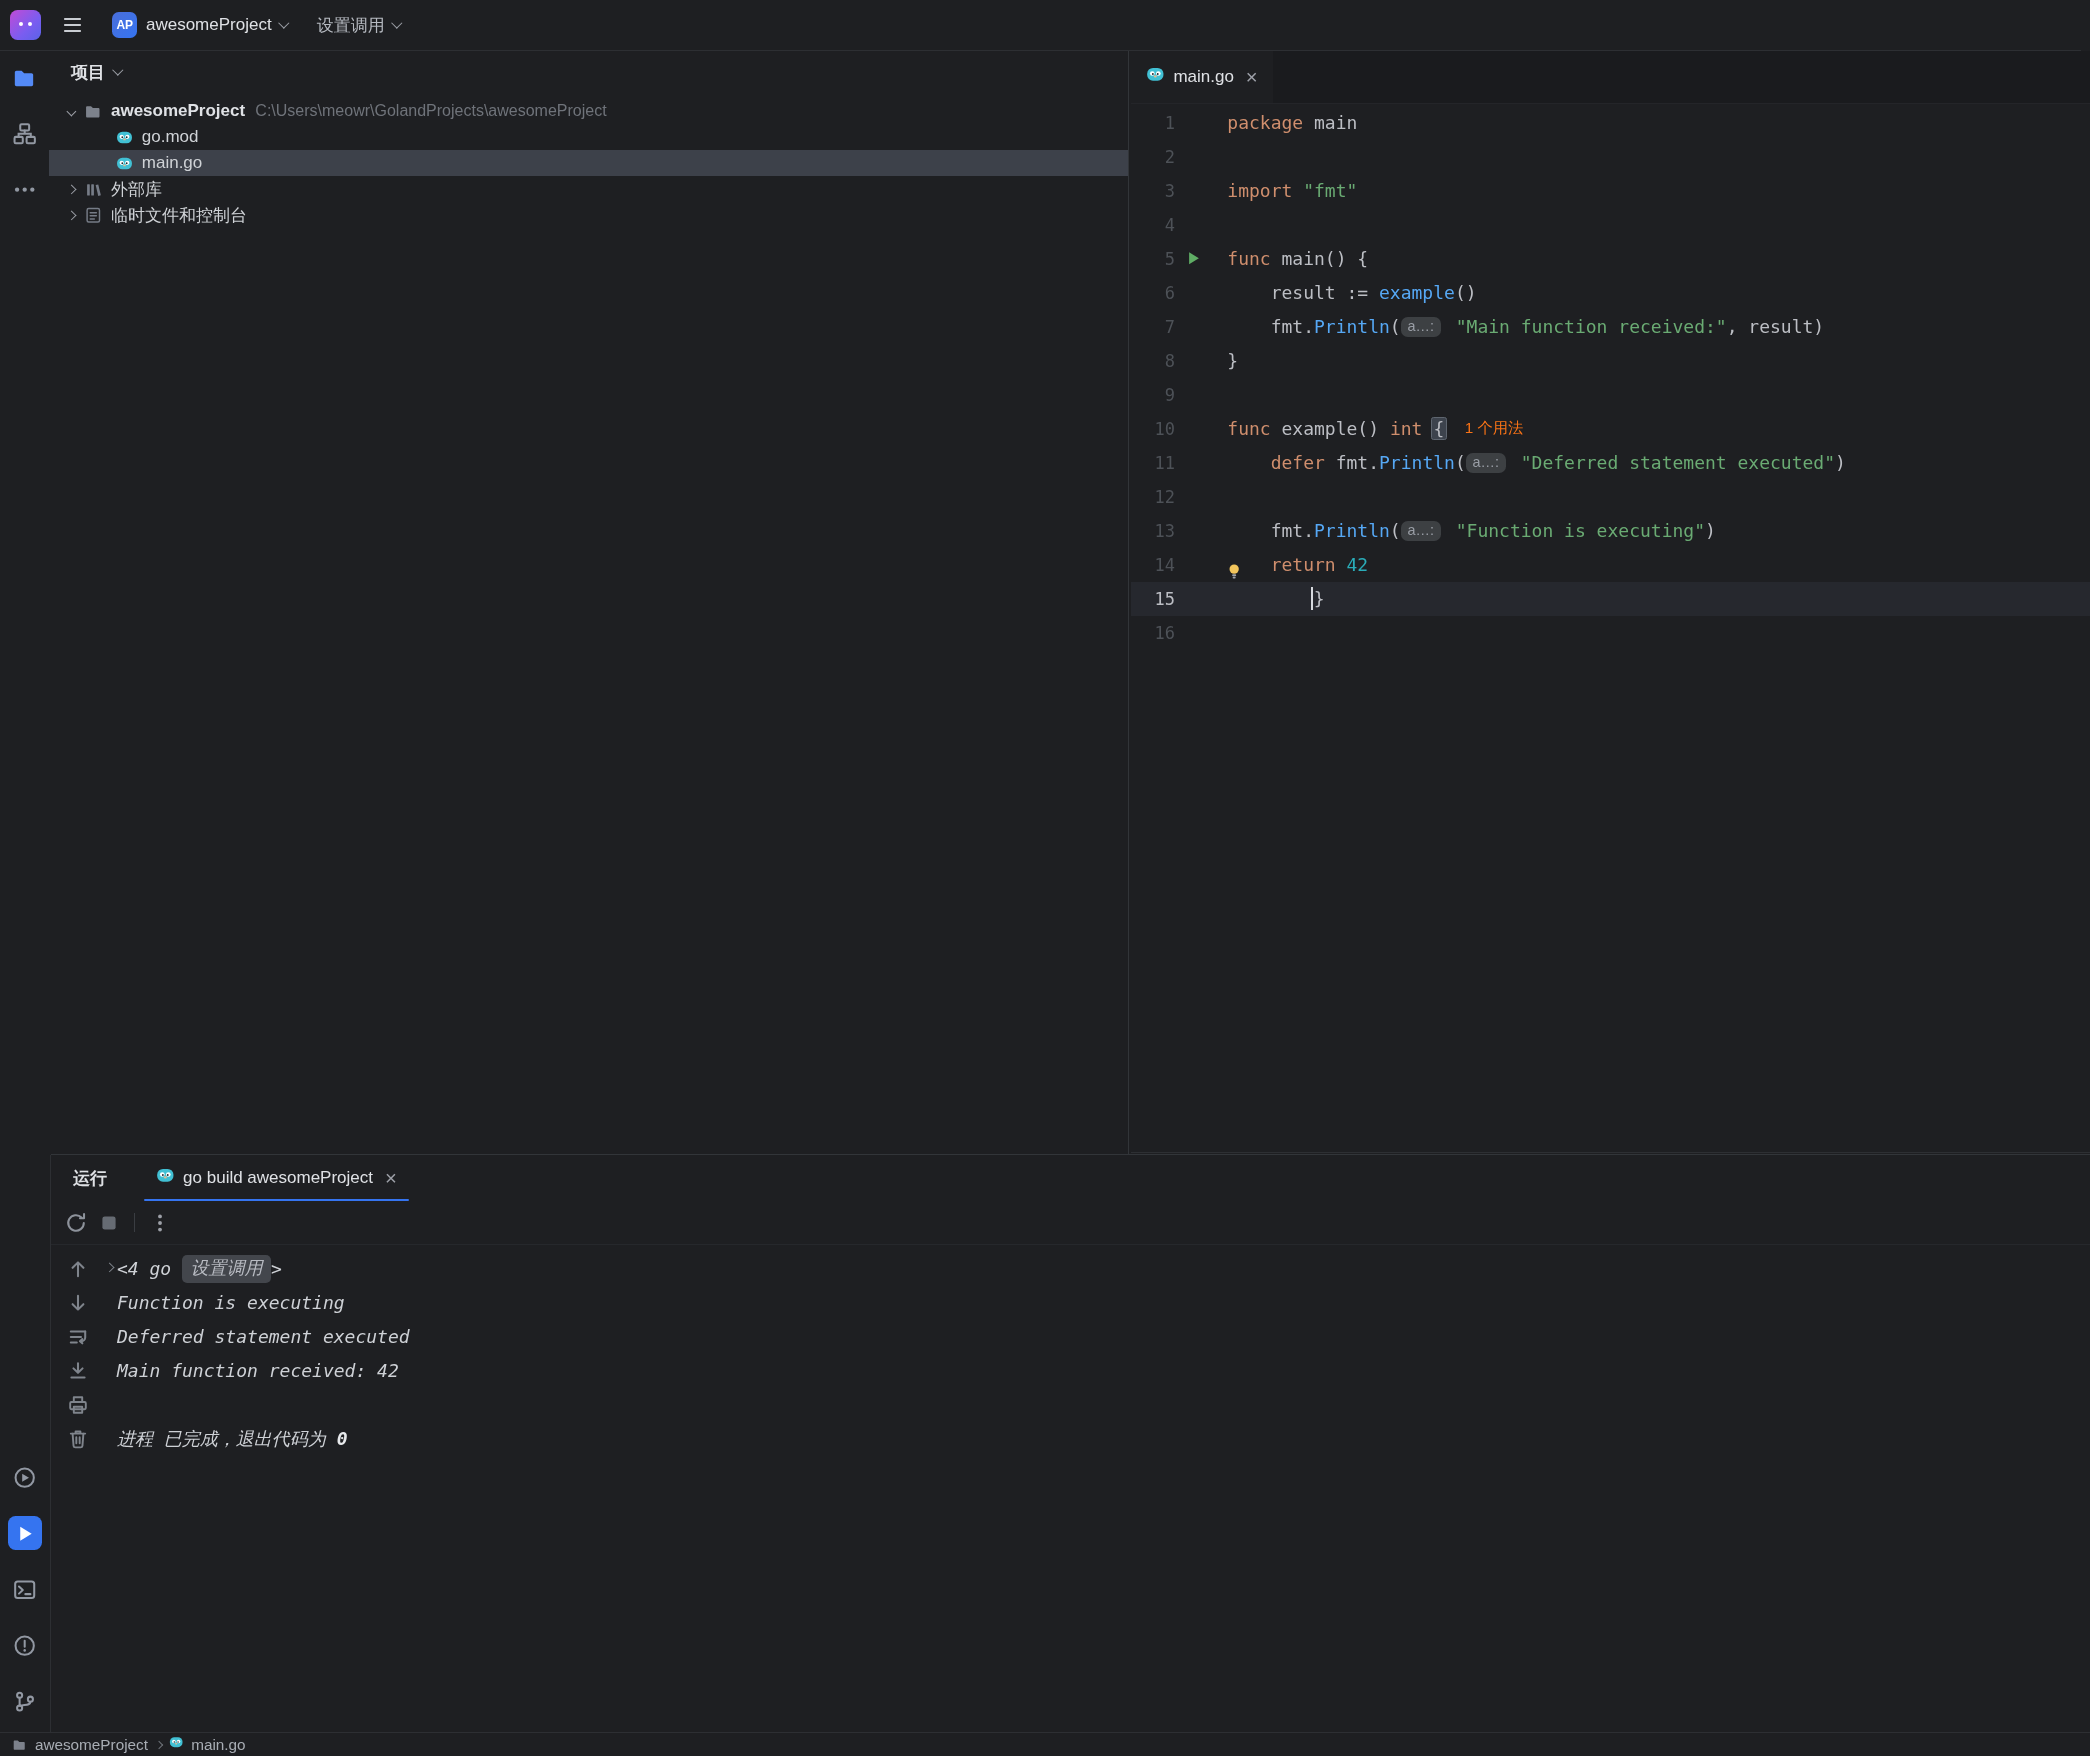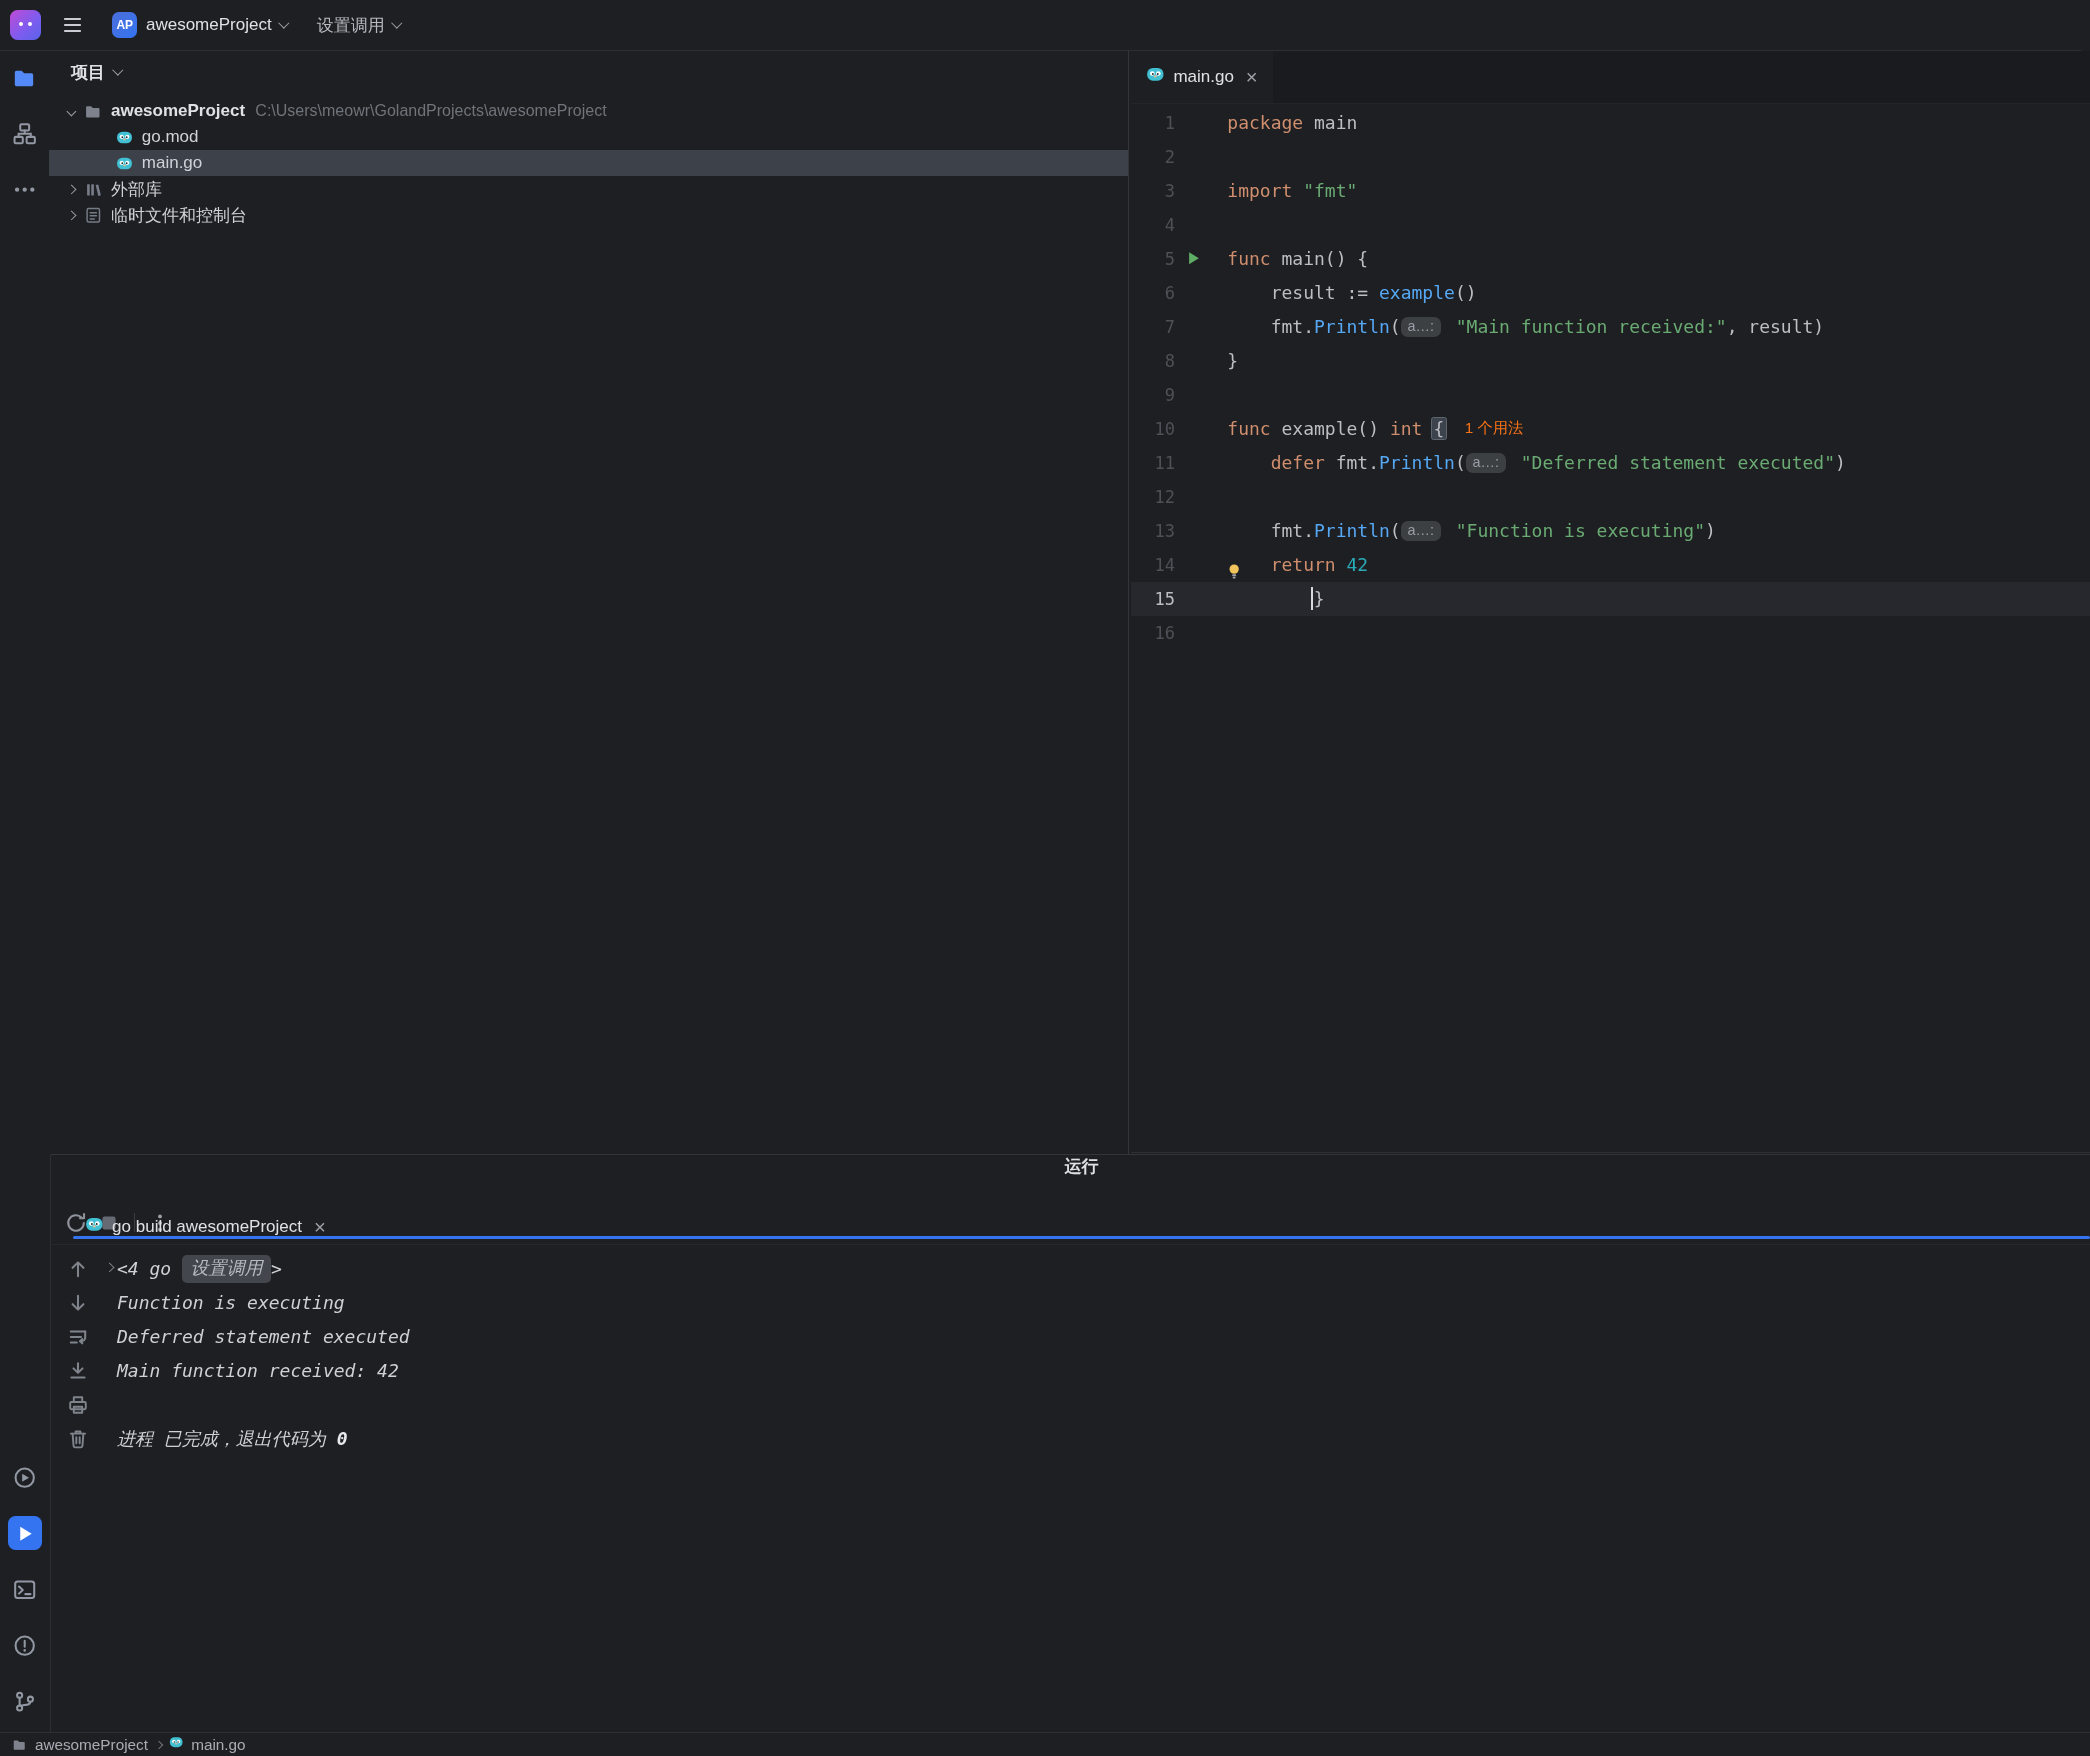--- a/index.html
+++ b/index.html
@@ -68,21 +68,21 @@
   .tok-brace { background:#3d434d; border:0.8px solid #5f6670; border-radius:2.5px; padding:0 1.7px; margin:0 -2.5px; }
   .tok-usage { font-family:"Liberation Sans", sans-serif; font-size:15.3px; color:#f97316; margin-left:20.3px; }
   .caret { width:1.7px; height:23px; background:#d6d9de; display:inline-block; margin-right:0.8px; }
   .bulb { position:absolute; left:12px; top:6.8px; }
   .editor-footer { height:27px; border-top:0.8px solid #2d2f33; display:flex; align-items:center; padding-left:12px;
                    font-family:"DejaVu Sans Mono", monospace; font-size:16px; color:#9ba0a8; }
 
   
   .run-panel { position:absolute; left:51px; top:1154px; right:0; bottom:24px; background:#1e1f22;
                border-top:0.8px solid #323539; overflow:hidden; }
-  .run-header { height:46px; display:flex; align-items:stretch; padding-left:22px; gap:37px;flex-direction:column; }
+  .run-header { height:46px; display:flex; align-items:stretch; padding-left:22px; gap:37px; }
   .rp-title { font-size:17px; font-weight:600; color:#dfe1e5; align-self:center; }
   .run-tab { position:relative; display:flex; align-items:center; gap:8.5px; padding:0 12px; font-size:17px; color:#dfe1e5; }
   .run-tab::after { content:""; position:absolute; left:0; right:0; bottom:0; height:2.5px; background:#3574f0; border-radius:1.7px; }
   .run-toolbar { height:44px; display:flex; align-items:center; padding-left:10.2px; gap:1.7px; border-bottom:0.8px solid #26282c; }
   .tbtn { width:30.5px; height:30.5px; display:flex; align-items:center; justify-content:center; border-radius:6.8px; }
   .tb-sep { width:0.8px; height:18.6px; background:#3a3d42; margin:0 8.5px; }
   .console { display:flex; height:calc(100% - 90px); }
   .console-gutter { width:54px; display:flex; flex-direction:column; align-items:center; padding-top:6.8px; flex:0 0 auto; }
   .cgbtn { width:54px; height:34px; display:flex; align-items:center; justify-content:center; }
   #console-lines { padding:6.8px 0 0 12px; font-family:"DejaVu Sans Mono", monospace; font-size:18px; color:#ced1d6; }

